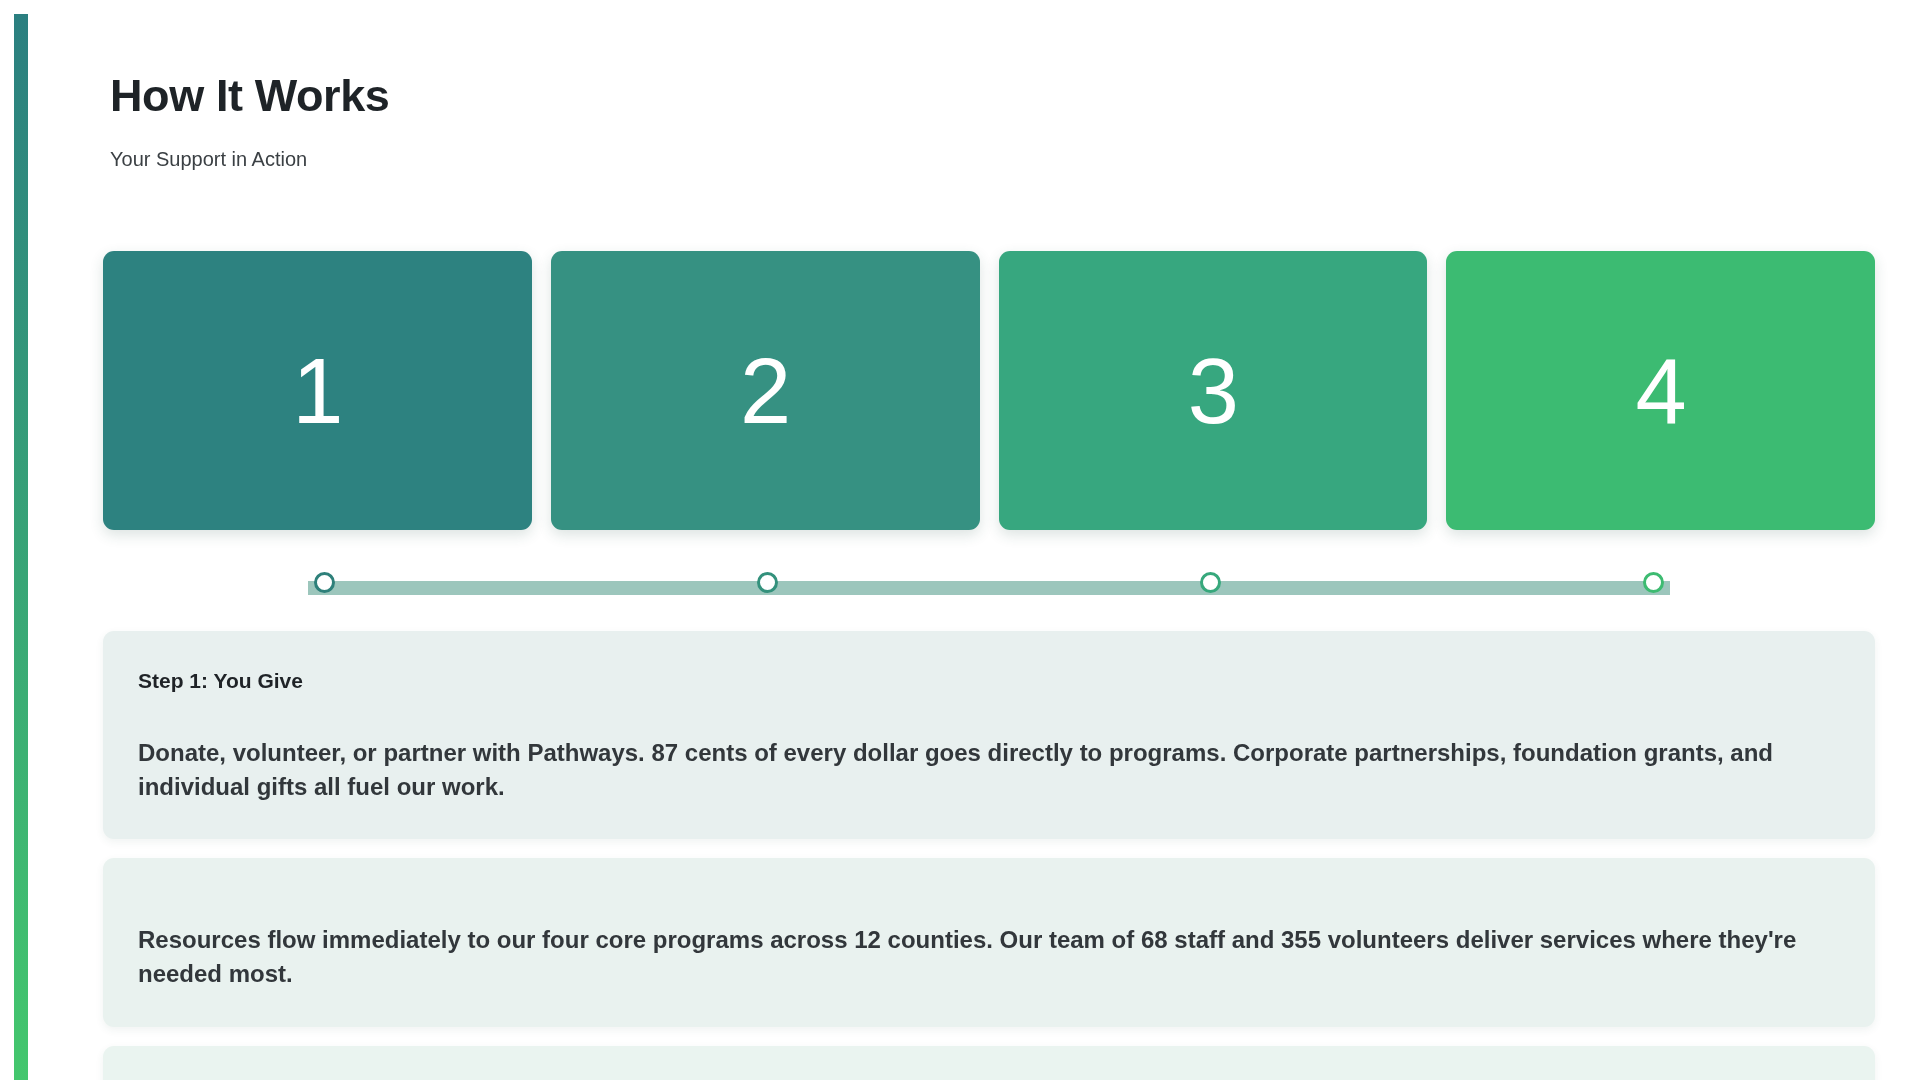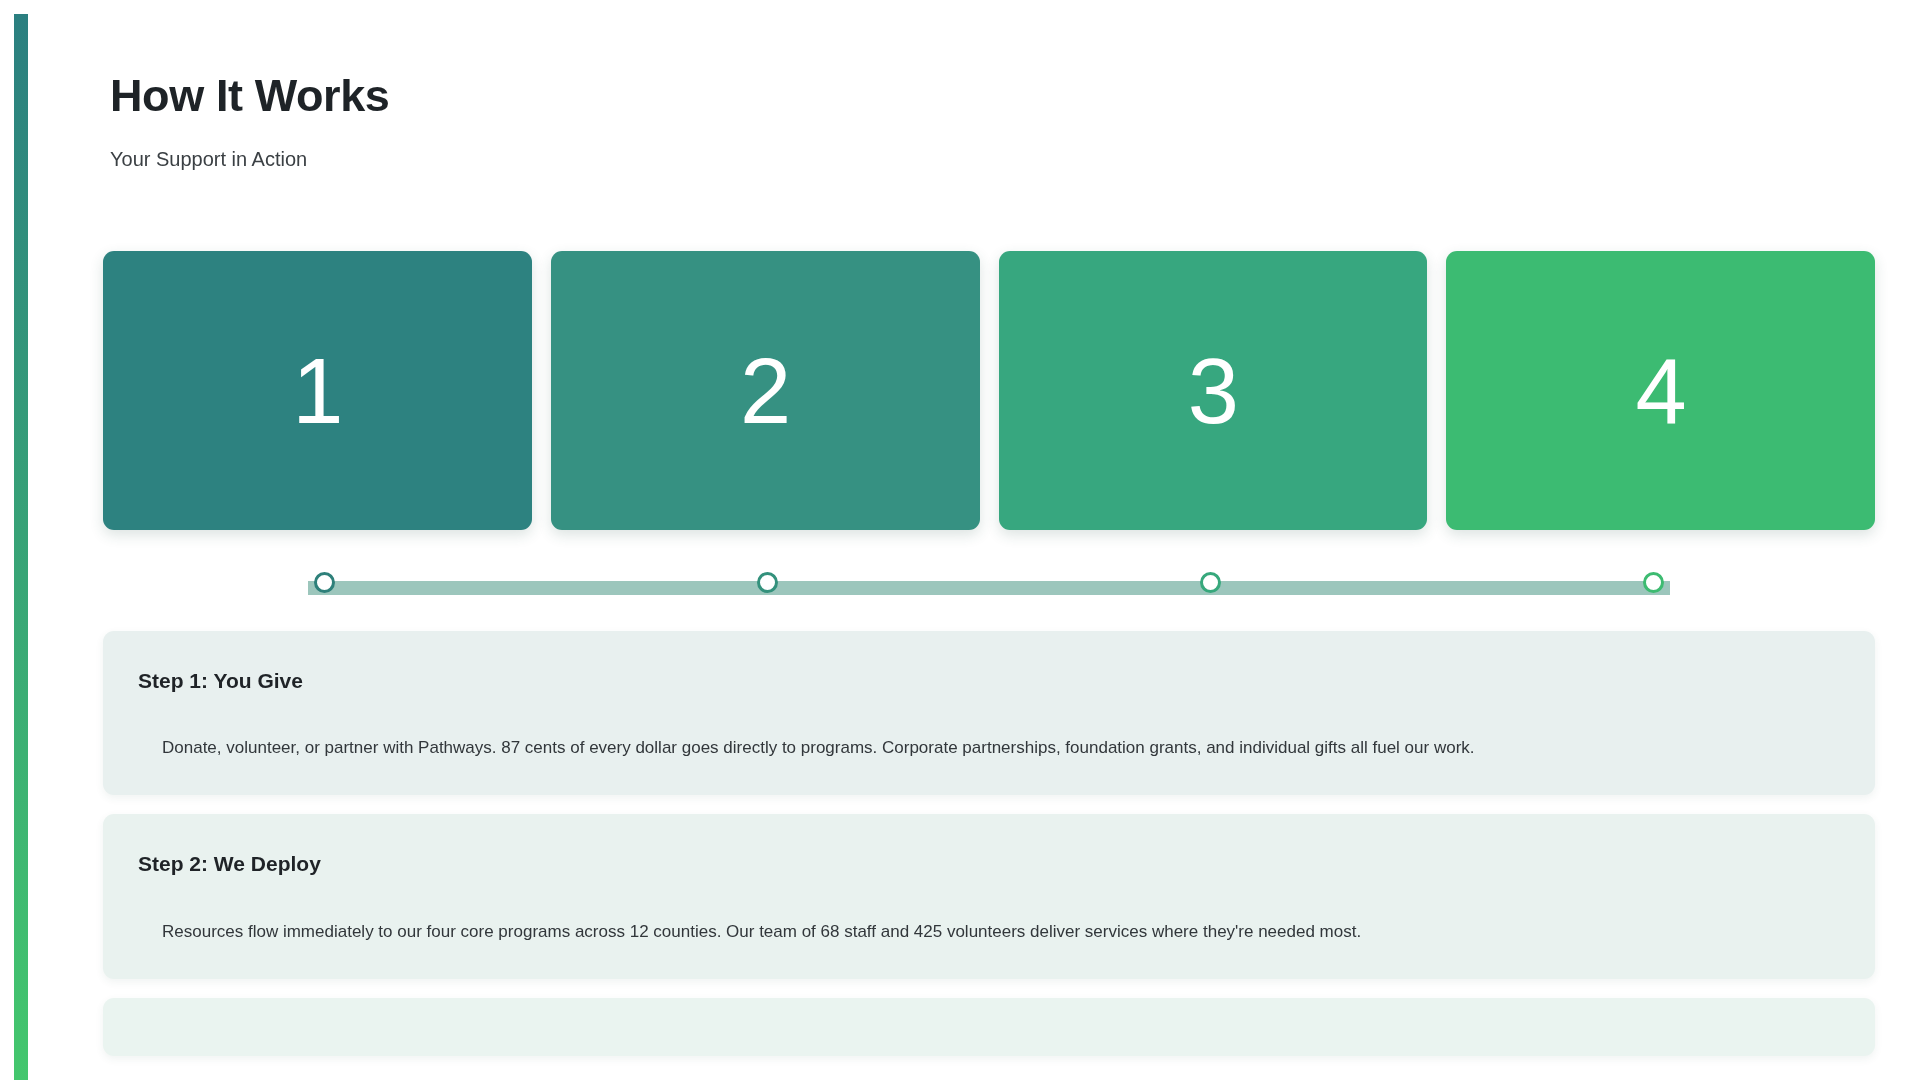--- a/index.html
+++ b/index.html
@@ -143,25 +143,24 @@
 
   .desc-title {
     font-size: 21px;
     font-weight: bold;
     color: #1f2327;
     line-height: 1.25;
   }
 
   .desc-body {
     margin-top: 28px;
-    font-size: 17px;
-    font-weight: normal;
+    font-size: 24px;
+    font-weight: bold;
     color: #32373b;
     line-height: 1.42;
-    margin-left: 24px;
   }
 </style>
 </head>
 <body>
 
 <div class="slide">
 
   <div class="accent-bar" style="background: linear-gradient(rgb(43, 127, 128) 0%, rgb(68, 200, 109) 100%);"></div>
 
   <div class="header">
@@ -201,20 +200,19 @@
       </div>
     </div>
   </div>
 
   <div class="desc-row">
     <div class="desc-card" style="background: rgb(232, 240, 239);">
       <div class="desc-title">Step 1: You Give</div>
       <div class="desc-body">Donate, volunteer, or partner with Pathways. 87 cents of every dollar goes directly to programs. Corporate partnerships, foundation grants, and individual gifts all fuel our work.</div>
     </div>
     <div class="desc-card" style="background: rgb(233, 242, 239);">
-      <div class="desc-title">Step 2: We Deploy</div>
-      <div class="desc-body">Resources flow immediately to our four core programs across 12 counties. Our team of 68 staff and 425 volunteers deliver services where they're needed most.</div>
+      <div class="desc-body">Resources flow immediately to our four core programs across 12 counties. Our team of 68 staff and 355 volunteers deliver services where they're needed most.</div>
     </div>
     <div class="desc-card" style="background: rgb(234, 244, 240);">
     </div>
   </div>
 
 </div>
 
 </body></html>

